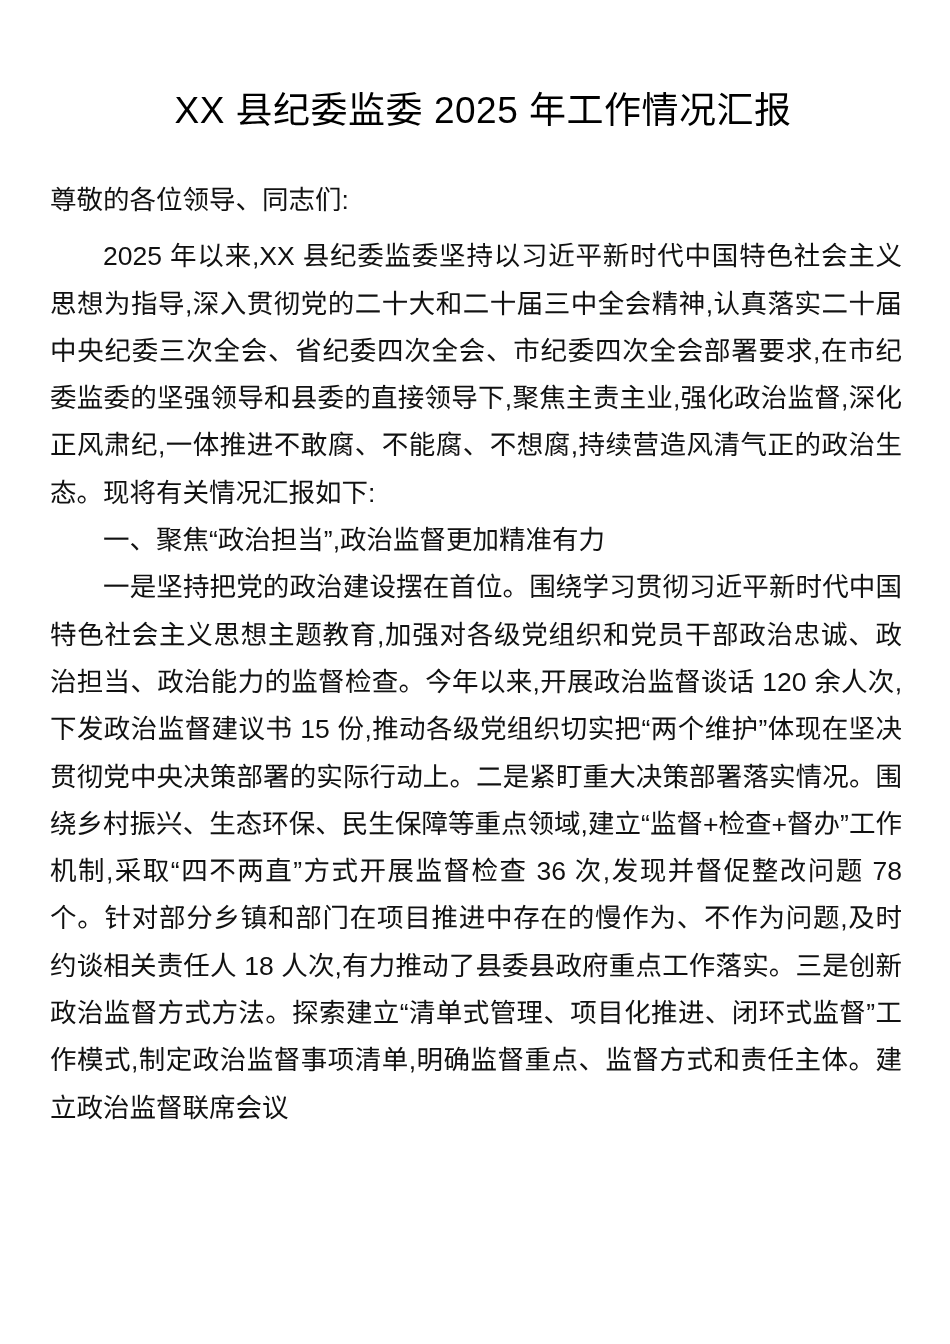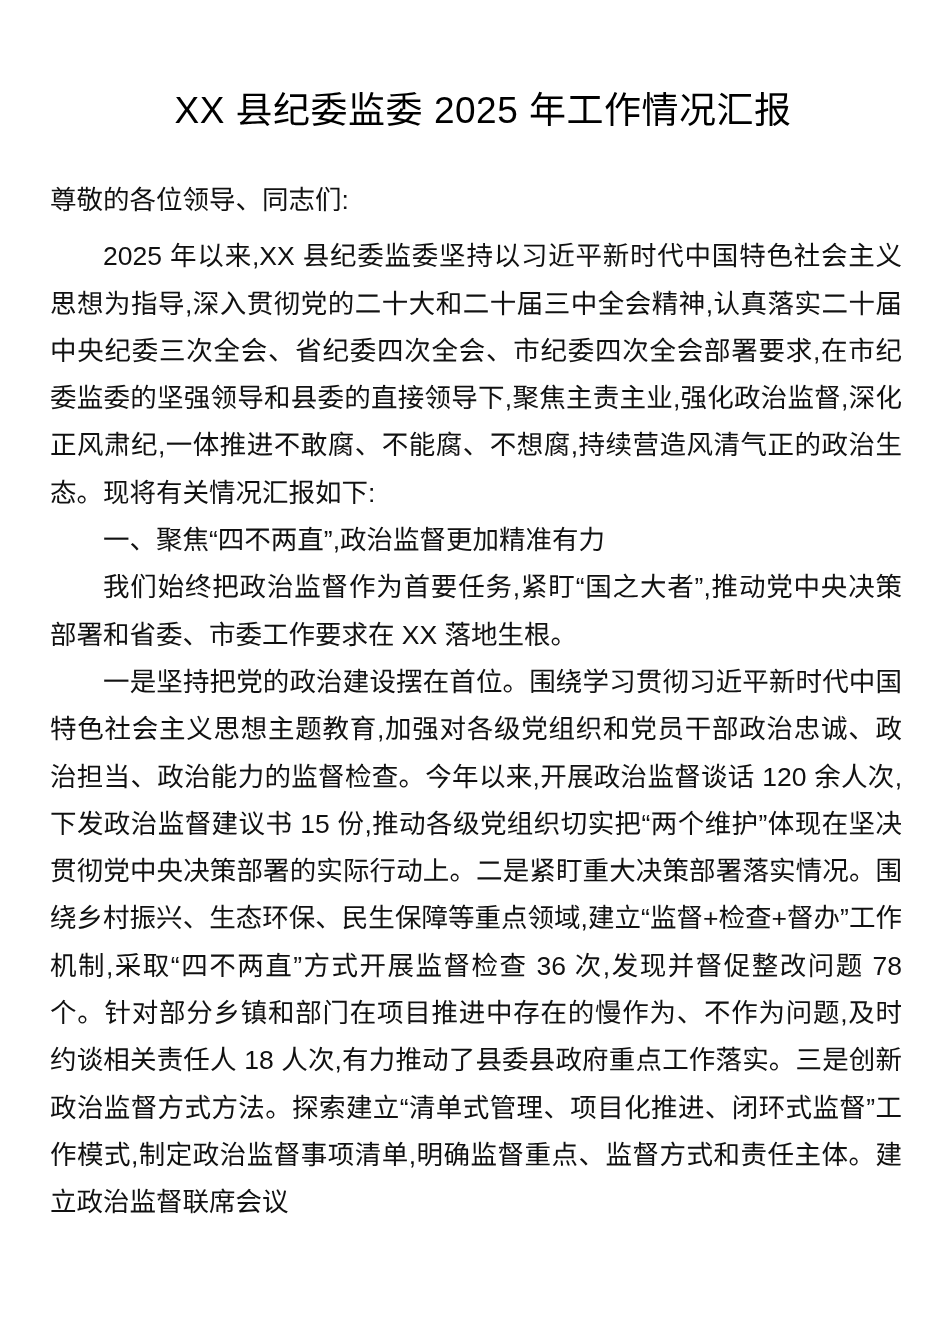--- a/index.html
+++ b/index.html
@@ -61,18 +61,17 @@
 </head>
 <body>
 
 <div class="page">
 
   <h1 class="doc-title">XX 县纪委监委 2025 年工作情况汇报</h1>
 
   <div class="body-block">
     <p class="para salutation"><span>尊敬的各位领导、同志们:</span></p>
     <p class="para indent"><span>2025 年以来,XX 县纪委监委坚持以习近平新时代中国特色社会主义思想为指导,深入贯彻党的二十大和二十届三中全会精神,认真落实二十届中央纪委三次全会、省纪委四次全会、市纪委四次全会部署要求,在市纪委监委的坚强领导和县委的直接领导下,聚焦主责主业,强化政治监督,深化正风肃纪,一体推进不敢腐、不能腐、不想腐,持续营造风清气正的政治生态。现将有关情况汇报如下:</span></p>
-    <p class="para indent"><span>一、聚焦“四不两直”,政治监督更加精准有力</span></p>
-    <p class="para indent"><span>我们始终把政治监督作为首要任务,紧盯“国之大者”,推动党中央决策部署和省委、市委工作要求在 XX 落地生根。</span></p>
+    <p class="para indent"><span>一、聚焦“政治担当”,政治监督更加精准有力</span></p>
     <p class="para indent"><b>一是</b><span>坚持把党的政治建设摆在首位。围绕学习贯彻习近平新时代中国特色社会主义思想主题教育,加强对各级党组织和党员干部政治忠诚、政治担当、政治能力的监督检查。今年以来,开展政治监督谈话 120 余人次,下发政治监督建议书 15 份,推动各级党组织切实把“两个维护”体现在坚决贯彻党中央决策部署的实际行动上。</span><b>二是</b><span>紧盯重大决策部署落实情况。围绕乡村振兴、生态环保、民生保障等重点领域,建立“监督+检查+督办”工作机制,采取“四不两直”方式开展监督检查 36 次,发现并督促整改问题 78 个。针对部分乡镇和部门在项目推进中存在的慢作为、不作为问题,及时约谈相关责任人 18 人次,有力推动了县委县政府重点工作落实。</span><b>三是</b><span>创新政治监督方式方法。探索建立“清单式管理、项目化推进、闭环式监督”工作模式,制定政治监督事项清单,明确监督重点、监督方式和责任主体。建立政治监督联席会议</span></p>
   </div>
 
 </div>
 
 </body></html>

